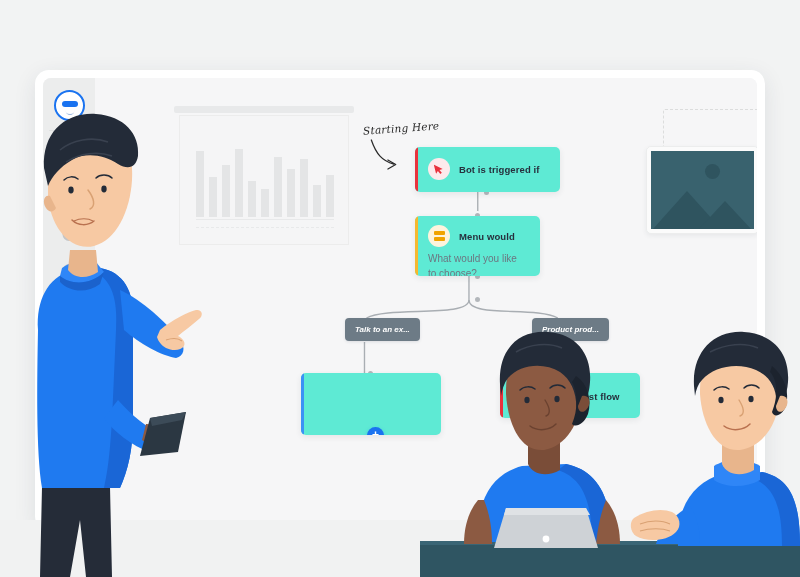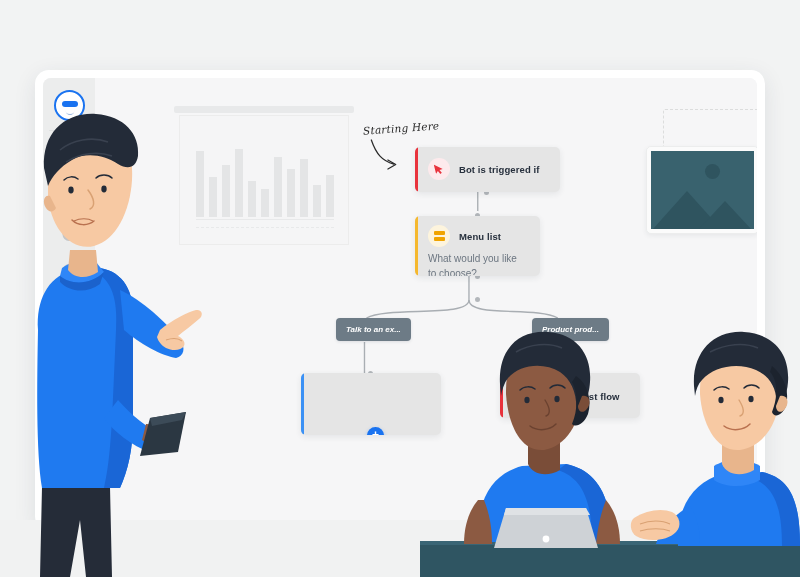--- a/index.html
+++ b/index.html
@@ -237,21 +237,21 @@
     width: 0; height: 0;
     border-style: solid;
     border-color: transparent transparent #2f545f transparent;
   }
   .img-mtn-a { left: 2px;  bottom: 0; border-width: 0 34px 38px 34px; }
   .img-mtn-b { left: 48px; bottom: 0; border-width: 0 26px 28px 26px; }
 
   
   .node {
     position: absolute;
-    background: #e5e5e5;
+    background: #5eead4;
     border-radius: 5px;
     box-shadow: 0 2px 6px rgba(40,50,70,0.09);
     box-sizing: border-box;
     overflow: hidden;
   }
   .node-accent {
     position: absolute;
     left: 0; top: 0; bottom: 0;
     width: 3px;
   }
@@ -335,21 +335,21 @@
     background: #6d7b86;
     color: #ffffff;
     font-size: 8px;
     font-style: italic;
     font-weight: bold;
     border-radius: 4px;
     padding: 7px 10px;
     white-space: nowrap;
     box-shadow: 0 1px 3px rgba(40,50,70,0.12);
   }
-  #chip-left  { left: 241px; top: 240px; }
+  #chip-left  { left: 250px; top: 240px; }
   #chip-right { left: 437px; top: 240px; }
 
   
   .cdot {
     position: absolute;
     width: 9px;
     height: 9px;
     border-radius: 50%;
     background: #b3b7bb;
     border: 2px solid #f6f6f7;
@@ -501,21 +501,21 @@
 
         <div class="node" id="node-menu">
           <div class="node-accent" style="background:#f5b82e;"></div>
           <div class="node-head">
             <div class="node-icon" style="background:#fdf4dd;">
               <div class="ic-menu-bars">
                   <i></i>
                   <i></i>
                 </div>
             </div>
-            <div class="node-title">Menu list</div>
+            <div class="node-title">Menu would</div>
           </div>
           <div class="node-sub">What would you like to choose?</div>
         </div>
 
         <div class="chip" id="chip-left">Talk to an ex...</div>
         <div class="chip" id="chip-right">Product prod...</div>
 
         <div class="node" id="node-collect">
           <div class="node-accent" style="background:#3b91f5;"></div>
           <div class="plus-btn">+</div>

